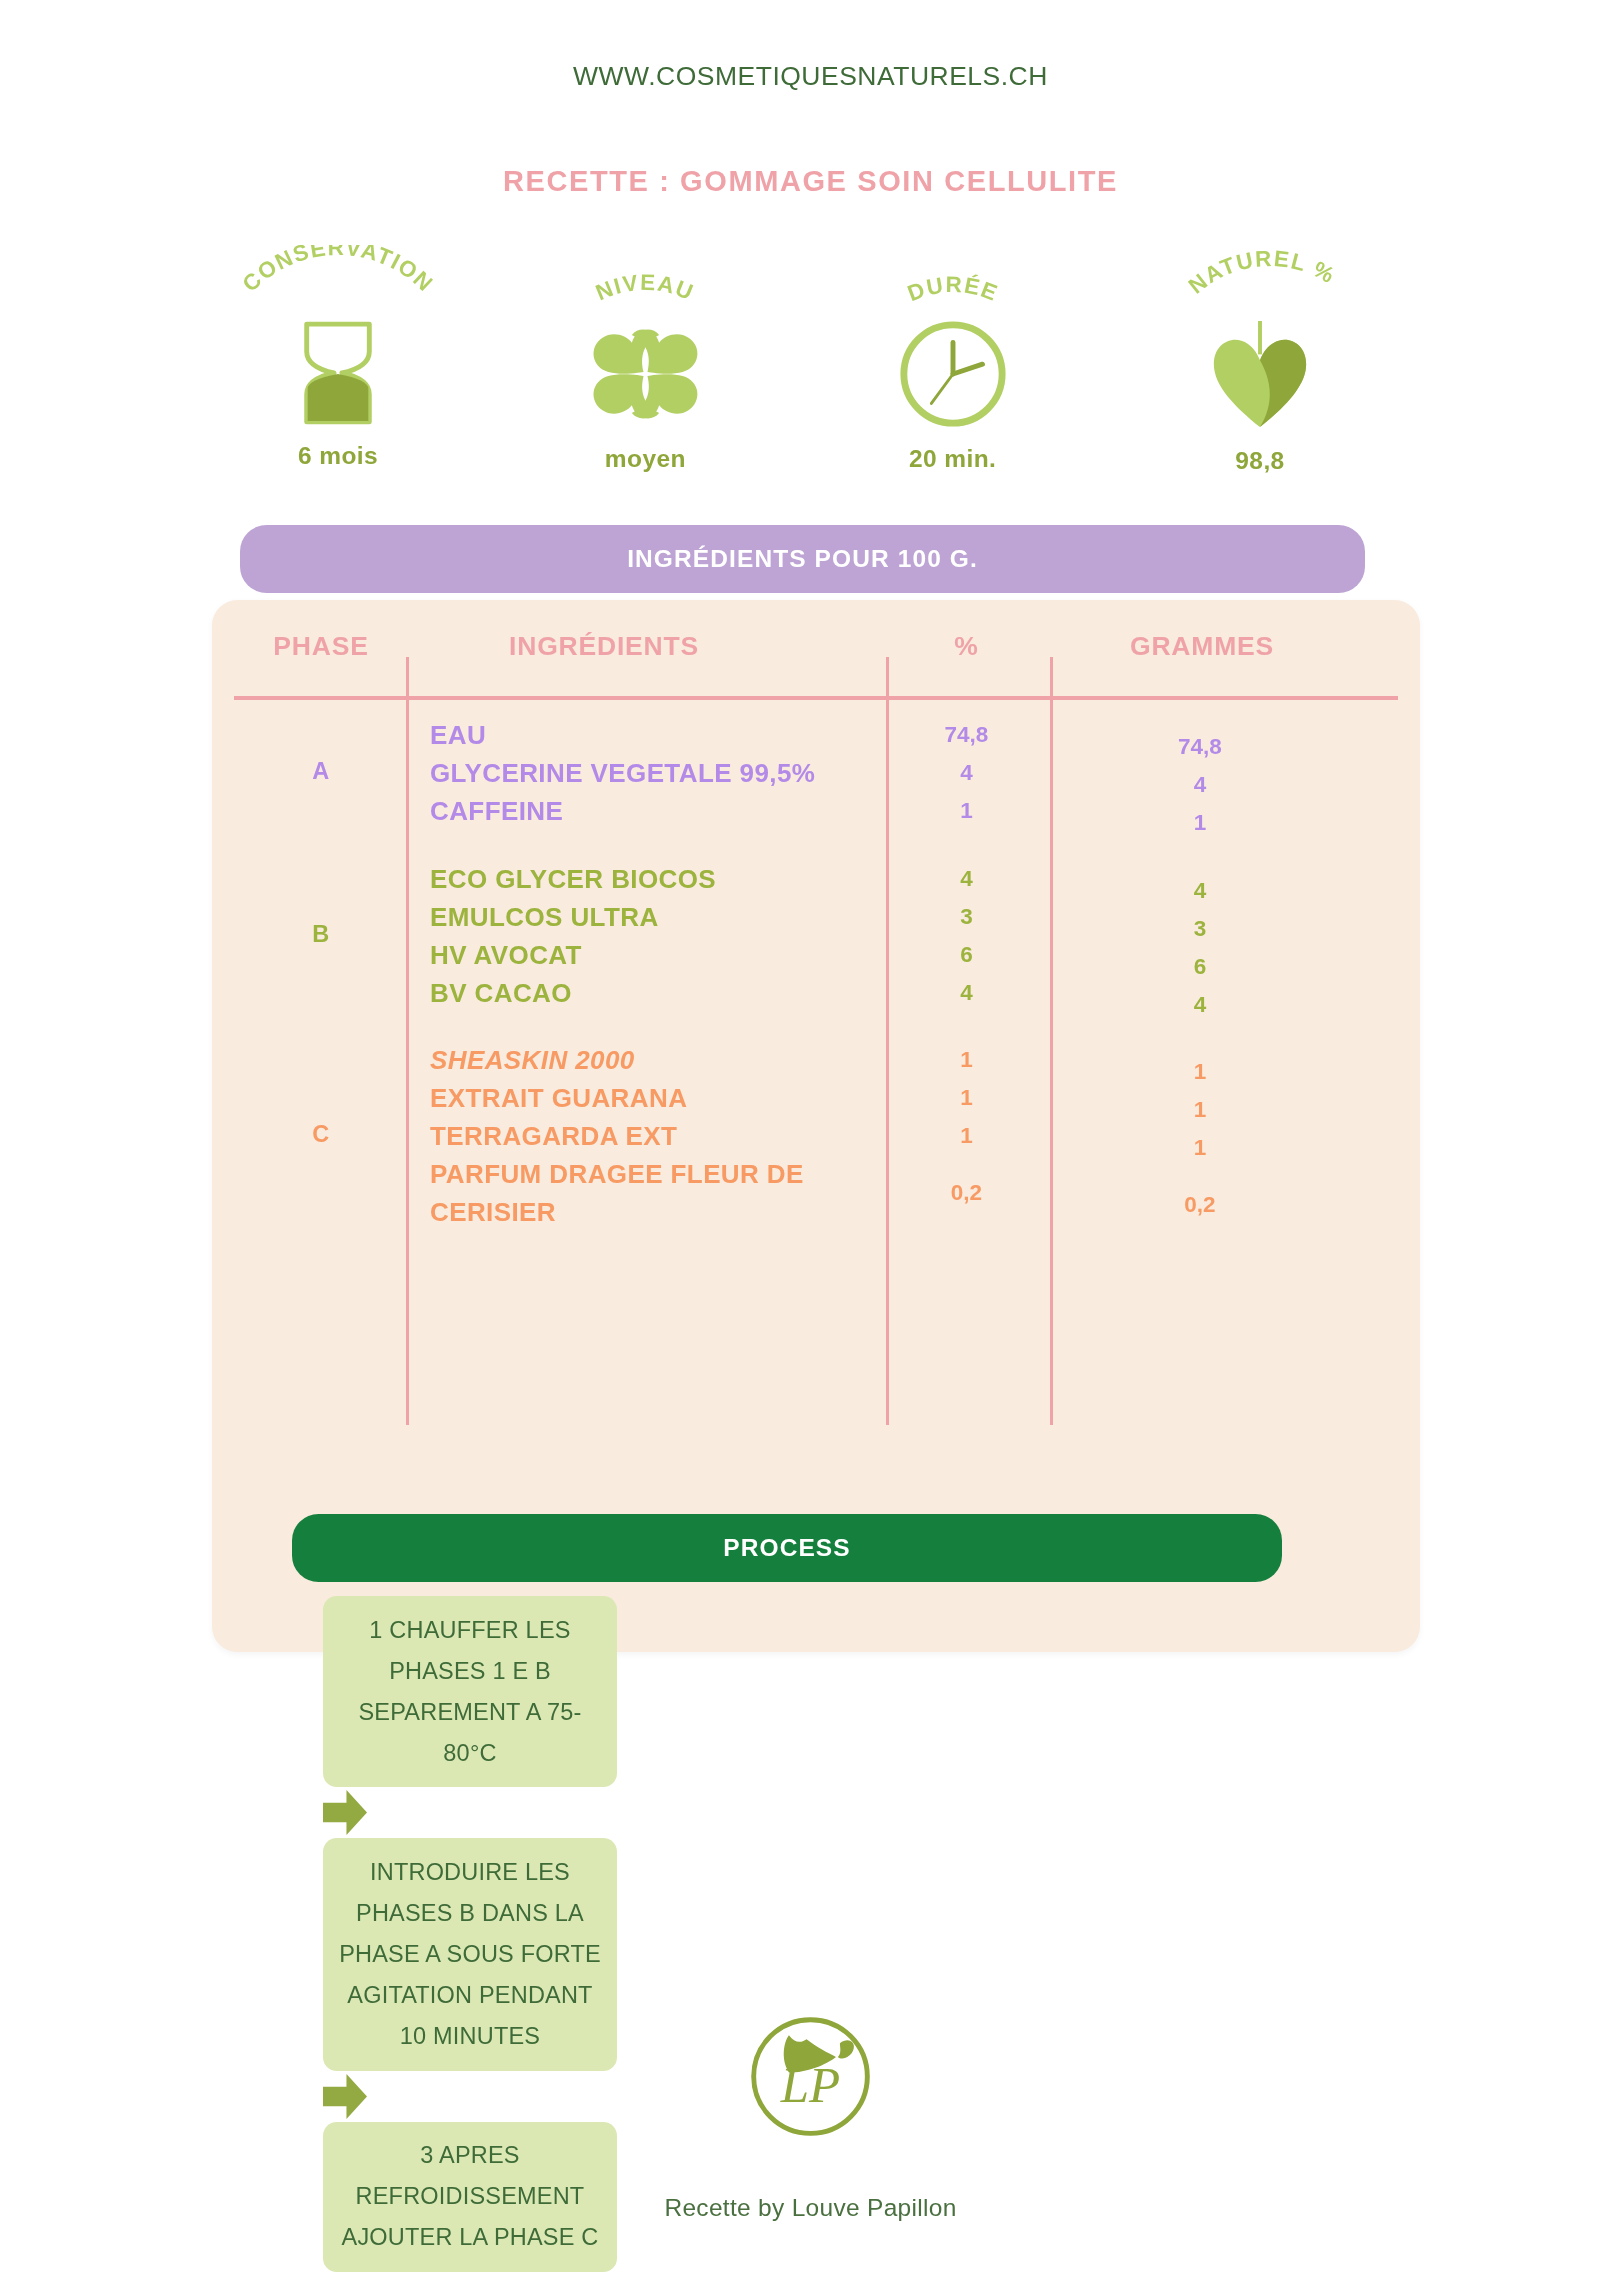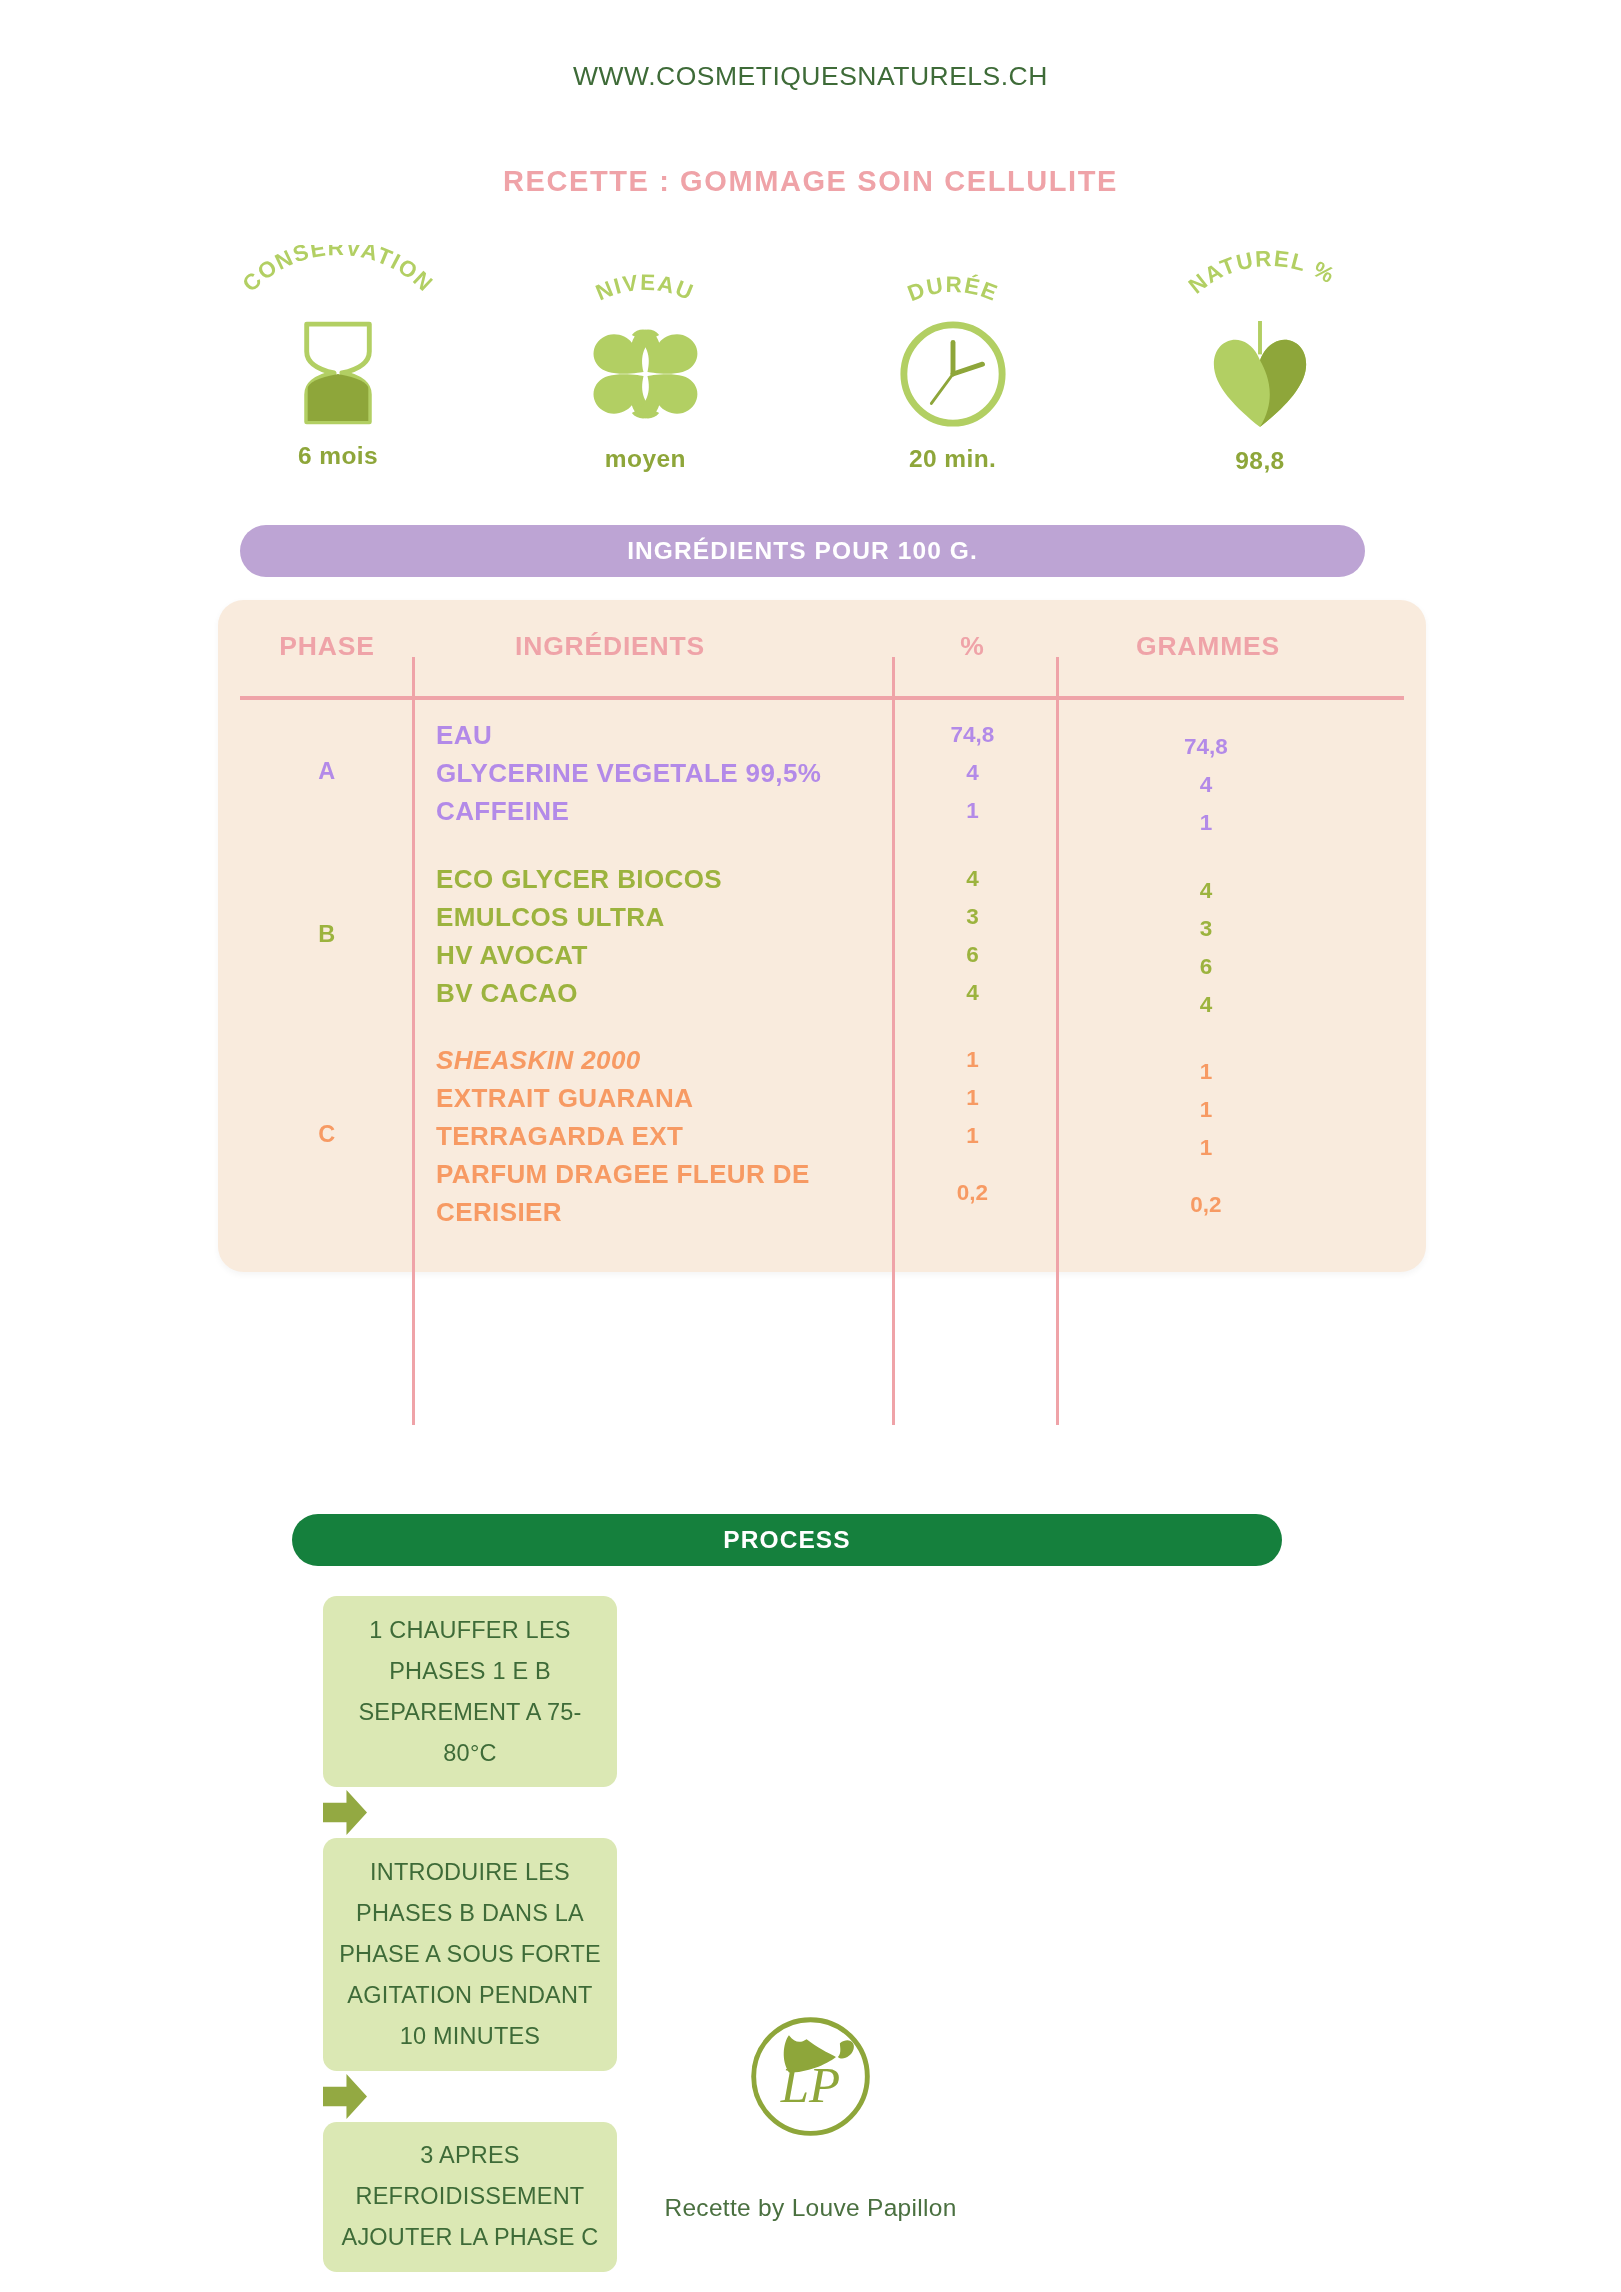--- a/index.html
+++ b/index.html
@@ -81,21 +81,21 @@
     margin-top: 13.7px;
     font-size: 24.5px;
     font-weight: bold;
     color: #8ea63a;
     letter-spacing: 0.4px;
   }
 
   
   .pill-bar {
     position: absolute;
-    height: 52px;
+    height: 68px;
     border-radius: 26.5px;
     display: flex;
     align-items: center;
     justify-content: center;
     color: #ffffff;
     font-size: 24.5px;
     font-weight: bold;
     letter-spacing: 1.1px;
   }
   .pill-ingredients {
@@ -103,22 +103,22 @@
     background: #bda4d4;
   }
   .pill-process {
     top: 1514px; left: 292px; width: 990px;
     background: #15803d;
   }
 
   
   .ing-card {
     position: absolute;
-    top: 600px; left: 218px;
-    width: 1208px; height: 672px;
+    top: 600px; left: 212px;
+    width: 1208px; height: 1052px;
     background: #f9ebdd;
     border-radius: 25.5px;
     box-shadow: 0 2.9px 5.9px rgba(0,0,0,0.045);
   }
   .ing-header {
     position: absolute;
     top: 31px; left: 0; width: 100%;
     height: 61px;
   }
   .ing-header .hcell {

